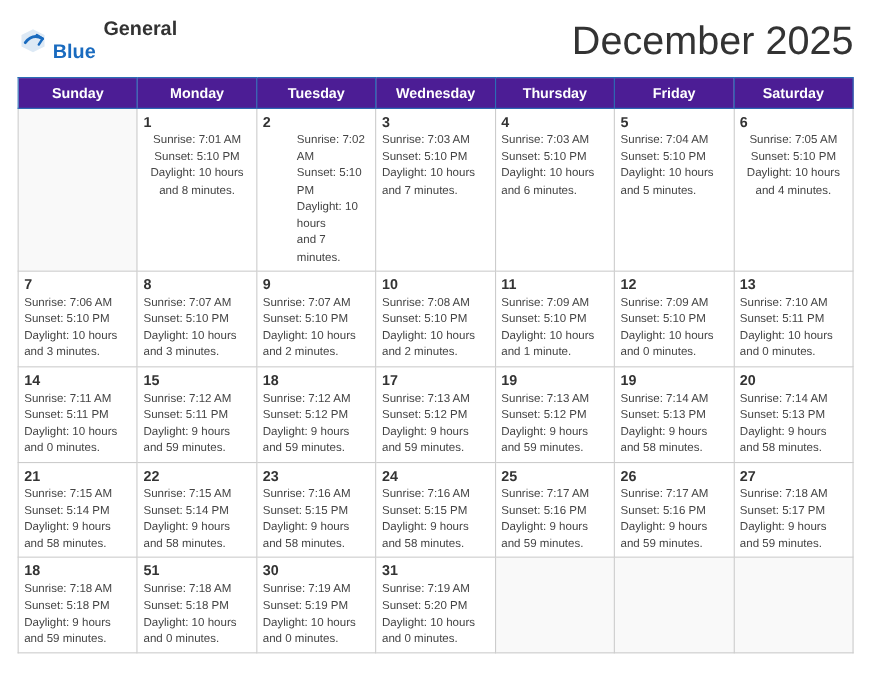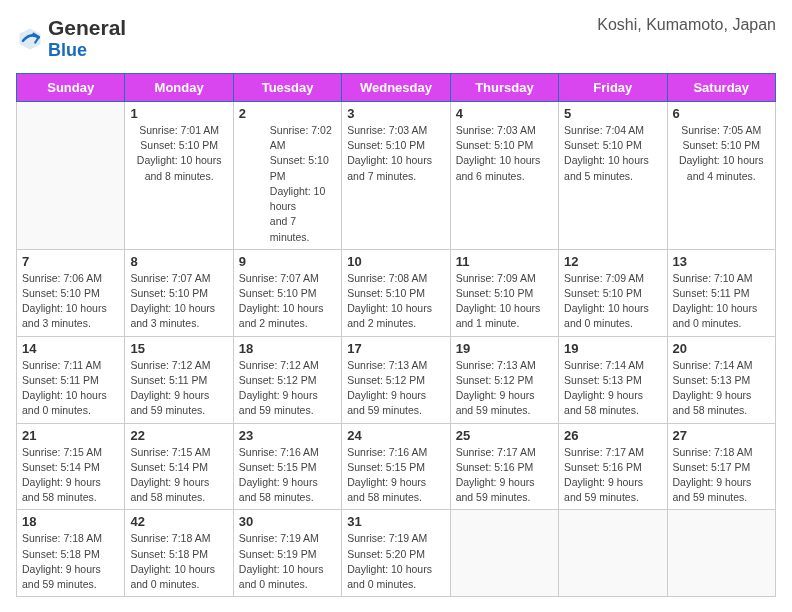--- a/index.html
+++ b/index.html
@@ -14,32 +14,32 @@
       display: flex;
       justify-content: space-between;
       align-items: flex-start;
       margin-bottom: 12px;
     }
     .logo {
       display: flex;
       align-items: center;
       gap: 4px;
     }
-    .logo-text-general { font-size: 21px; font-weight: bold; color: #333; }
+    .logo-text-general { font-size: 18px; font-weight: bold; color: #333; margin-left: 46px; }
     .logo-text-blue { font-size: 18px; font-weight: bold; color: #1a6bbf; }
     .logo-icon {
       width: 28px;
       height: 28px;
     }
     .title-block { text-align: right; }
     .month-title { font-size: 36px; color: #333; font-weight: 400; }
     .location { font-size: 16px; color: #555; }
     .calendar { width: 100%; border-collapse: collapse; }
     .calendar th {
-      background: #d946ef;
+      background: #4c1d95;
       color: #fff;
       text-align: center;
       padding: 6px 4px;
       font-size: 13px;
       border: 1px solid #2a6db5;
     }
     .calendar td {
       vertical-align: top;
       border: 1px solid #ccc;
       padding: 4px 5px;
@@ -71,21 +71,21 @@
       <polygon points="16,4 28,10 28,22 16,28 4,22 4,10" fill="#1a6bbf" opacity="0.15"></polygon>
       <path d="M8 18 Q16 8 26 14" stroke="#1a6bbf" stroke-width="3" fill="none" stroke-linecap="round"></path>
       <path d="M20 10 L26 14 L22 20" stroke="#1a6bbf" stroke-width="2.5" fill="none" stroke-linecap="round" stroke-linejoin="round"></path>
     </svg>
     <div>
       <span class="logo-text-general">General</span><br>
       <span class="logo-text-blue">Blue</span>
     </div>
   </div>
   <div class="title-block">
-    <div class="location">Koshi, Kumamoto, Japan</div>
+    <div class="month-title">December 2025</div>
   </div>
 </div>
 
 <table class="calendar">
   <thead>
     <tr>
     <th>Sunday</th>
         <th>Monday</th>
         <th>Tuesday</th>
         <th>Wednesday</th>
@@ -295,21 +295,21 @@
       </tr>
       <tr>
         <td>
           <span class="day-num">18</span>
           <div class="day-info" style="white-space: pre-line;">Sunrise: 7:18 AM
 Sunset: 5:18 PM
 Daylight: 9 hours
 and 59 minutes.</div>
         </td>
         <td>
-          <span class="day-num">42</span>
+          <span class="day-num">51</span>
           <div class="day-info" style="white-space: pre-line;">Sunrise: 7:18 AM
 Sunset: 5:18 PM
 Daylight: 10 hours
 and 0 minutes.</div>
         </td>
         <td>
           <span class="day-num">30</span>
           <div class="day-info" style="white-space: pre-line;">Sunrise: 7:19 AM
 Sunset: 5:19 PM
 Daylight: 10 hours

